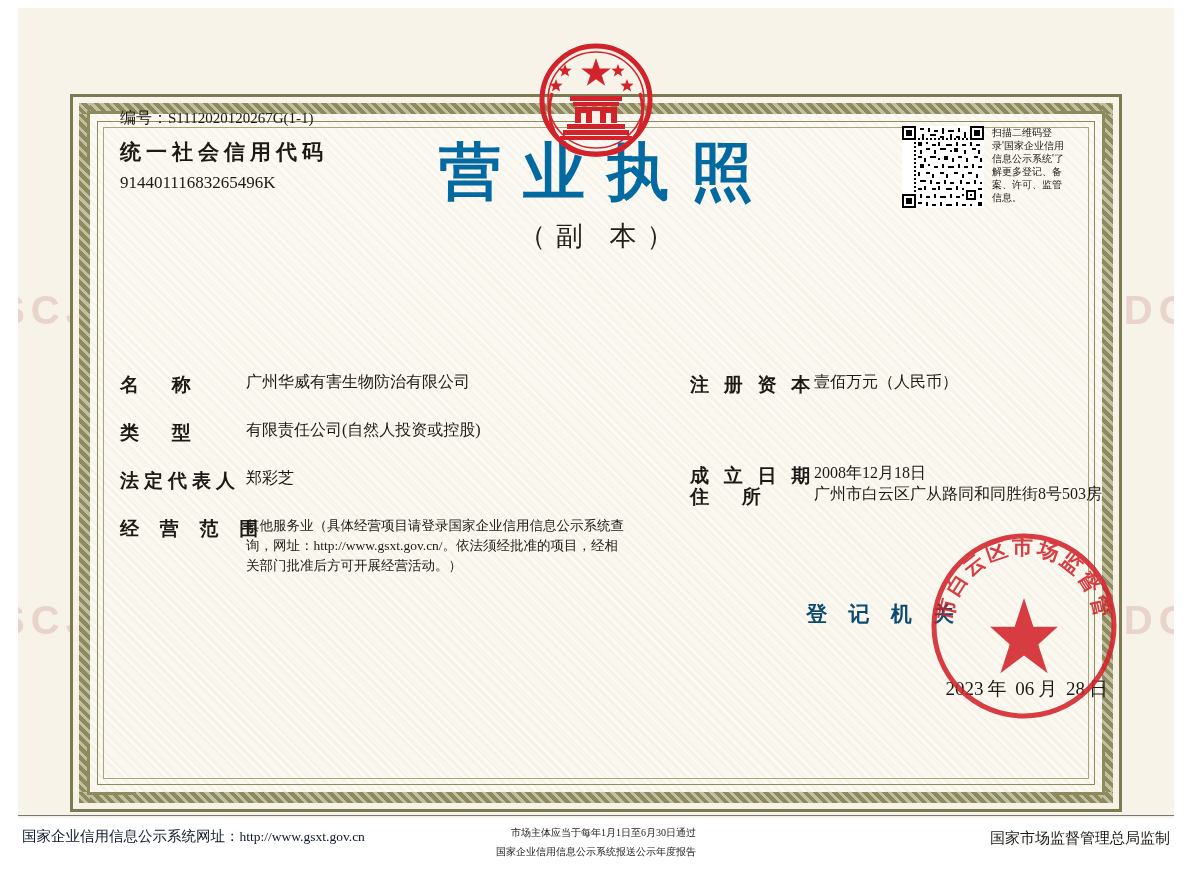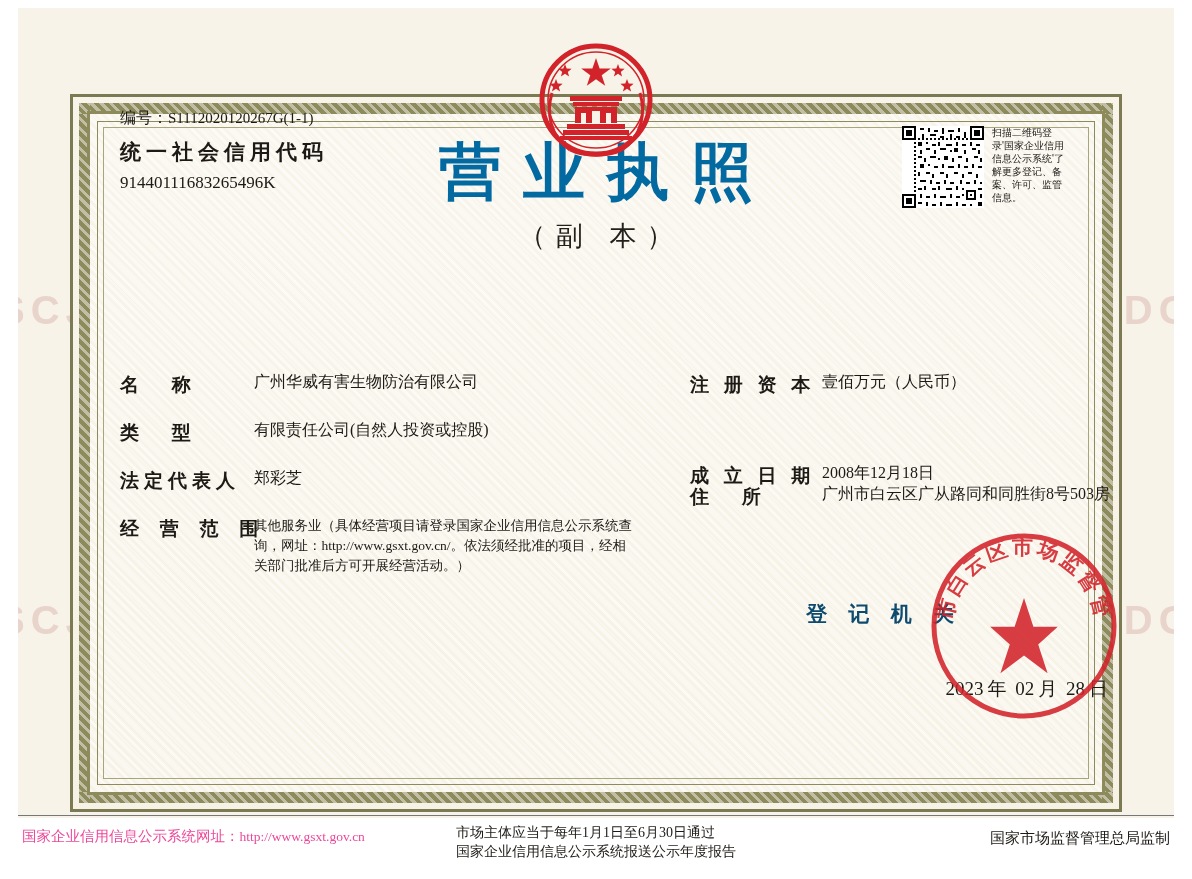--- a/index.html
+++ b/index.html
@@ -214,21 +214,20 @@
   
   .fields {
     position: absolute;
     left: 0; top: 268px; right: 0;
     z-index: 5;
   }
   .field-row {
     position: absolute;
     display: flex;
     align-items: flex-start;
-    gap: 8px;
   }
   .f-label {
     font-size: 19px;
     font-weight: bold;
     color: #1d1a16;
     white-space: nowrap;
   }
   .f-label.sp5 { letter-spacing: 14px; }
   .f-label.sp4 { letter-spacing: 5px; }
   .f-label.sp3 { letter-spacing: 8px; }
@@ -290,31 +289,31 @@
     left: 18px;
     right: 18px;
     top: 0;
     border-top: 1px solid #777;
   }
   .footer-left {
     position: absolute;
     left: 22px;
     top: 12px;
     font-size: 14.5px;
-    color: #ec4899;
+    color: #0f172a;
     white-space: nowrap;
   }
   .footer-left .url { font-size: 13.5px; }
   .footer-center {
     position: absolute;
     left: 50%;
     transform: translateX(-50%);
     top: 8px;
-    text-align: left;
-    font-size: 14px;
+    text-align: right;
+    font-size: 10px;
     line-height: 19px;
     color: #1d1a16;
     white-space: nowrap;
   }
   .footer-right {
     position: absolute;
     right: 22px;
     top: 14px;
     font-size: 15px;
     color: #1d1a16;
@@ -603,21 +602,21 @@
       <circle cx="98" cy="98" r="90" fill="none" stroke="#d2232a" stroke-width="5"></circle>
       <text font-family="'Liberation Serif', serif" font-size="21" font-weight="bold" fill="#d2232a" letter-spacing="3">
         <textPath href="#sealArc" startOffset="50%" text-anchor="middle">广州市白云区市场监督管理局</textPath>
       </text>
       <polygon fill="#d2232a" points="98,70 107.4,98.8 131.8,98.8 112.2,116.5 121.6,145.3 98,127.5 74.4,145.3 83.8,116.5 64.2,98.8 88.6,98.8"></polygon>
     </svg>
   </div>
 
   <div class="date-line">
     <span>2023</span><span class="d">年</span>
-    <span>02</span><span class="d">月</span>
+    <span>06</span><span class="d">月</span>
     <span>28</span><span class="d">日</span>
   </div>
 
 </div>
 
 <div class="footer">
   <div class="footer-rule"></div>
   <div class="footer-left">
     <span>国家企业信用信息公示系统网址：</span><span class="url">http://www.gsxt.gov.cn</span>
   </div>

